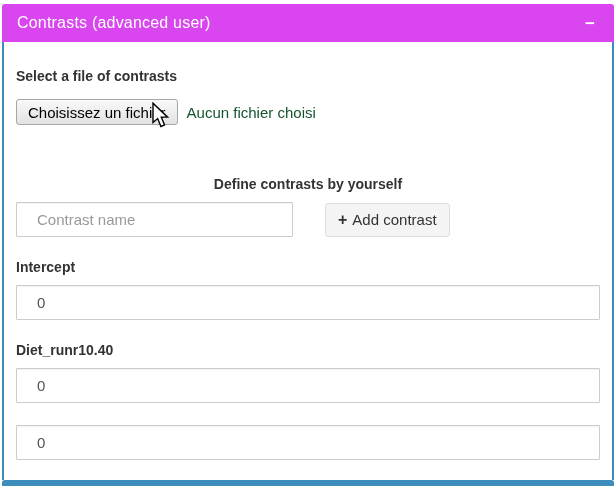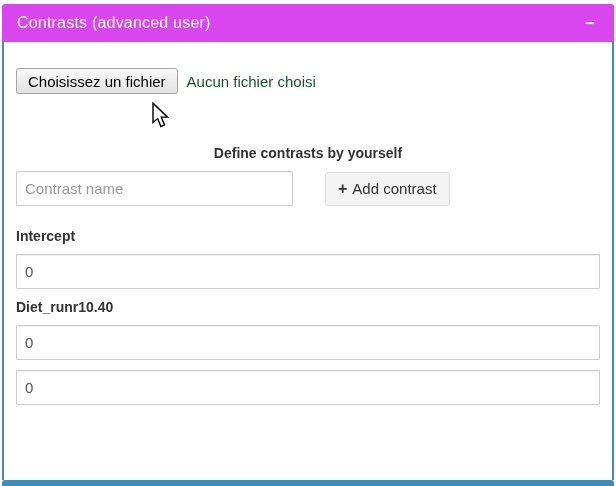--- a/index.html
+++ b/index.html
@@ -82,21 +82,21 @@
   .define-group .control-label { margin-bottom: 10px; text-align: center; }
   .define-row {
     display: flex;
     align-items: center;
   }
   .text-input, .num-input {
     font-family: "Liberation Sans", sans-serif;
     height: 35px;
     border: 1px solid #cccccc;
     border-radius: 1px;
-    padding: 6px 8px;
+    padding: 6px 20px;
     font-size: 15px;
     color: #555555;
     background: #ffffff;
     box-shadow: inset 0 1px 1px rgba(0,0,0,0.05);
     outline: none;
   }
   .text-input { width: 277px; }
   .text-input::placeholder { color: #999999; opacity: 1; }
   .add-btn {
     font-family: "Liberation Sans", sans-serif;
@@ -112,21 +112,21 @@
     align-items: center;
     cursor: pointer;
     white-space: nowrap;
   }
   .add-btn .plus {
     font-weight: 900;
     font-size: 16px;
     margin-right: 5px;
     line-height: 1;
   }
-  .num-group { margin-bottom: 10px; }
+  .num-group { margin-bottom: 22px; }
   .num-group .control-label { margin-bottom: 10px; }
   .num-input { width: 100%; display: block; }
   .next-box-header {
     position: absolute;
     left: 2px;
     top: 480px;
     width: 612px;
     height: 6px;
     background: #3c8dbc;
     border-radius: 3px 3px 0 0;
@@ -146,20 +146,21 @@
 
 <div class="box">
   <div class="box-header">
     <span class="box-title">Contrasts (advanced user)</span>
     <span class="collapse-btn">−</span>
   </div>
 
   <div class="box-body">
 
     <div class="file-group">
+      <label class="control-label">Select a file of contrasts</label>
       <div class="file-row">
         <button class="file-btn">Choisissez un fichier</button>
         <span class="file-status">Aucun fichier choisi</span>
       </div>
     </div>
 
     <div class="define-group">
       <label class="control-label">Define contrasts by yourself</label>
       <div class="define-row">
         <input class="text-input" type="text" placeholder="Contrast name" style="">

